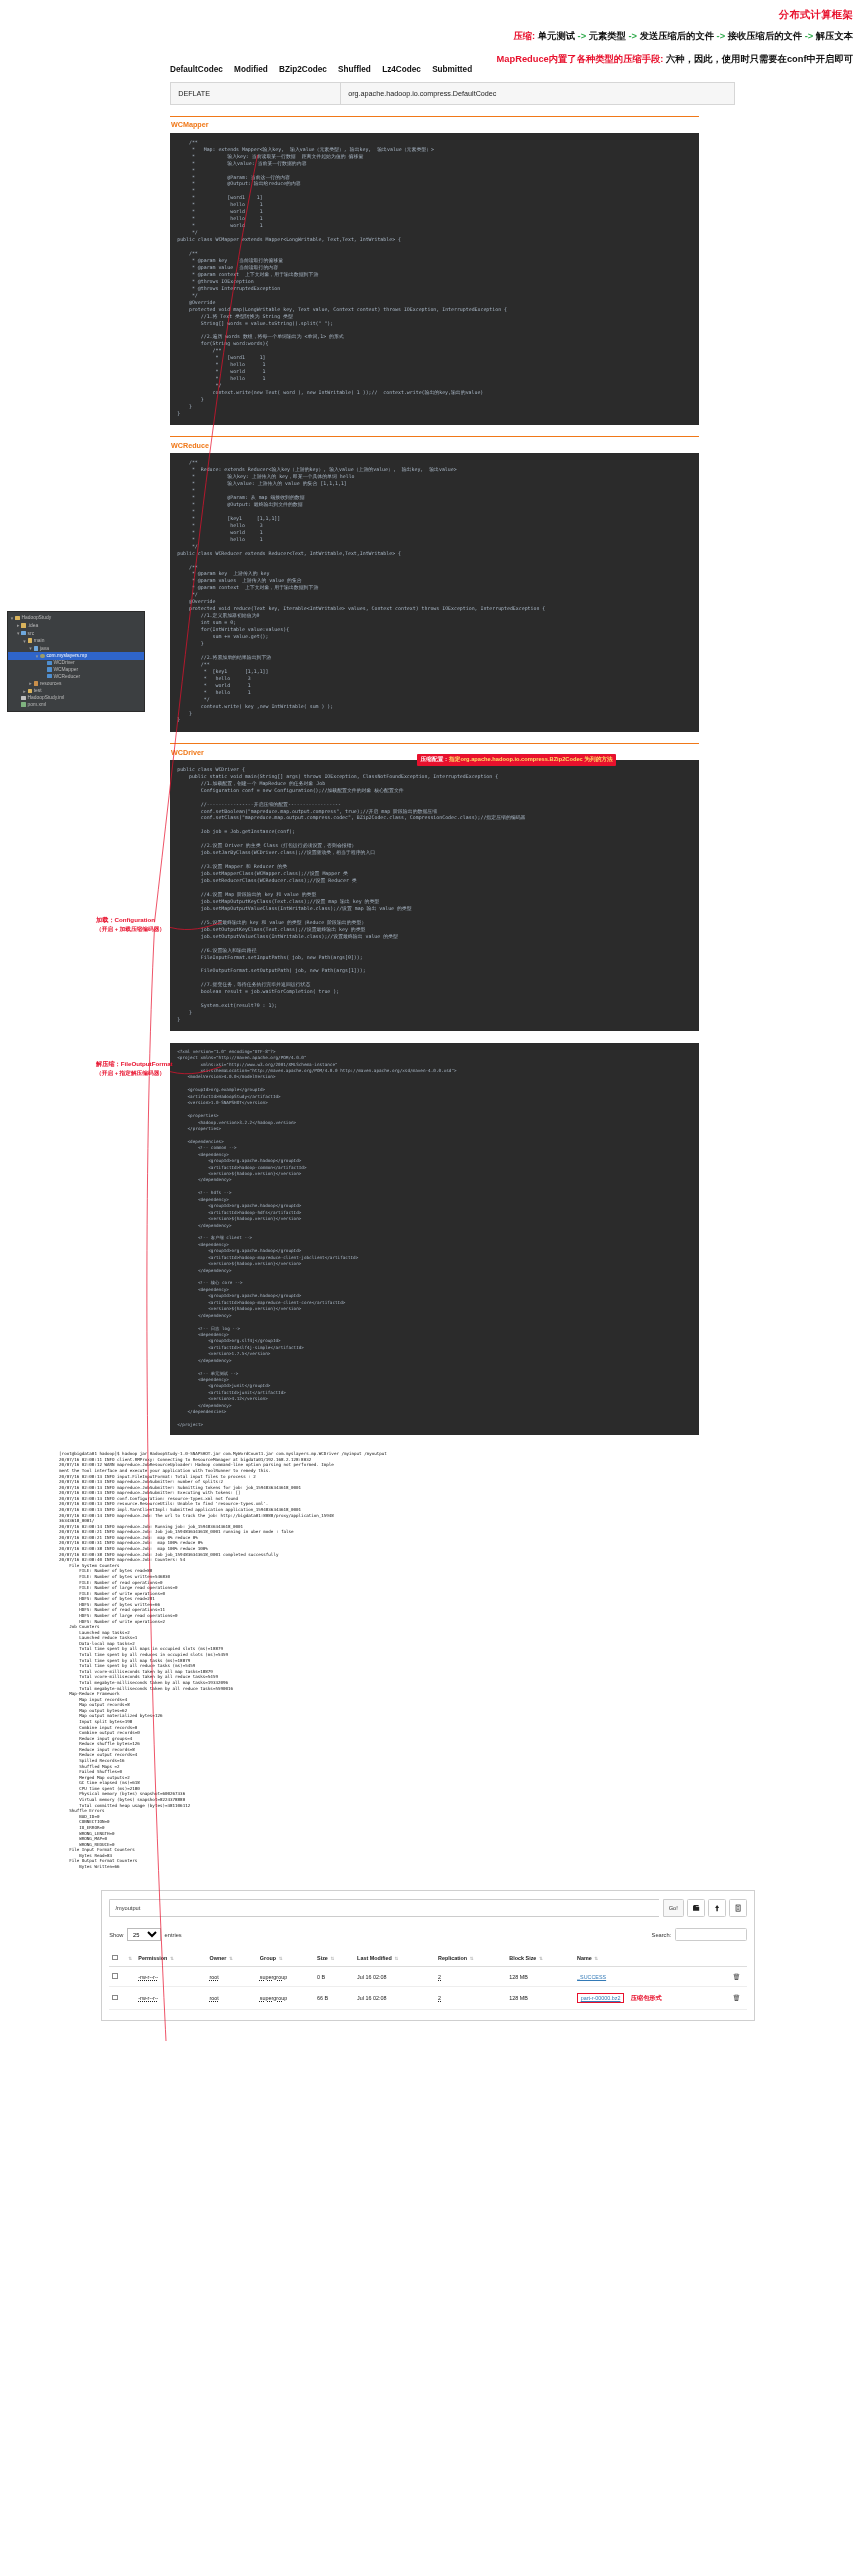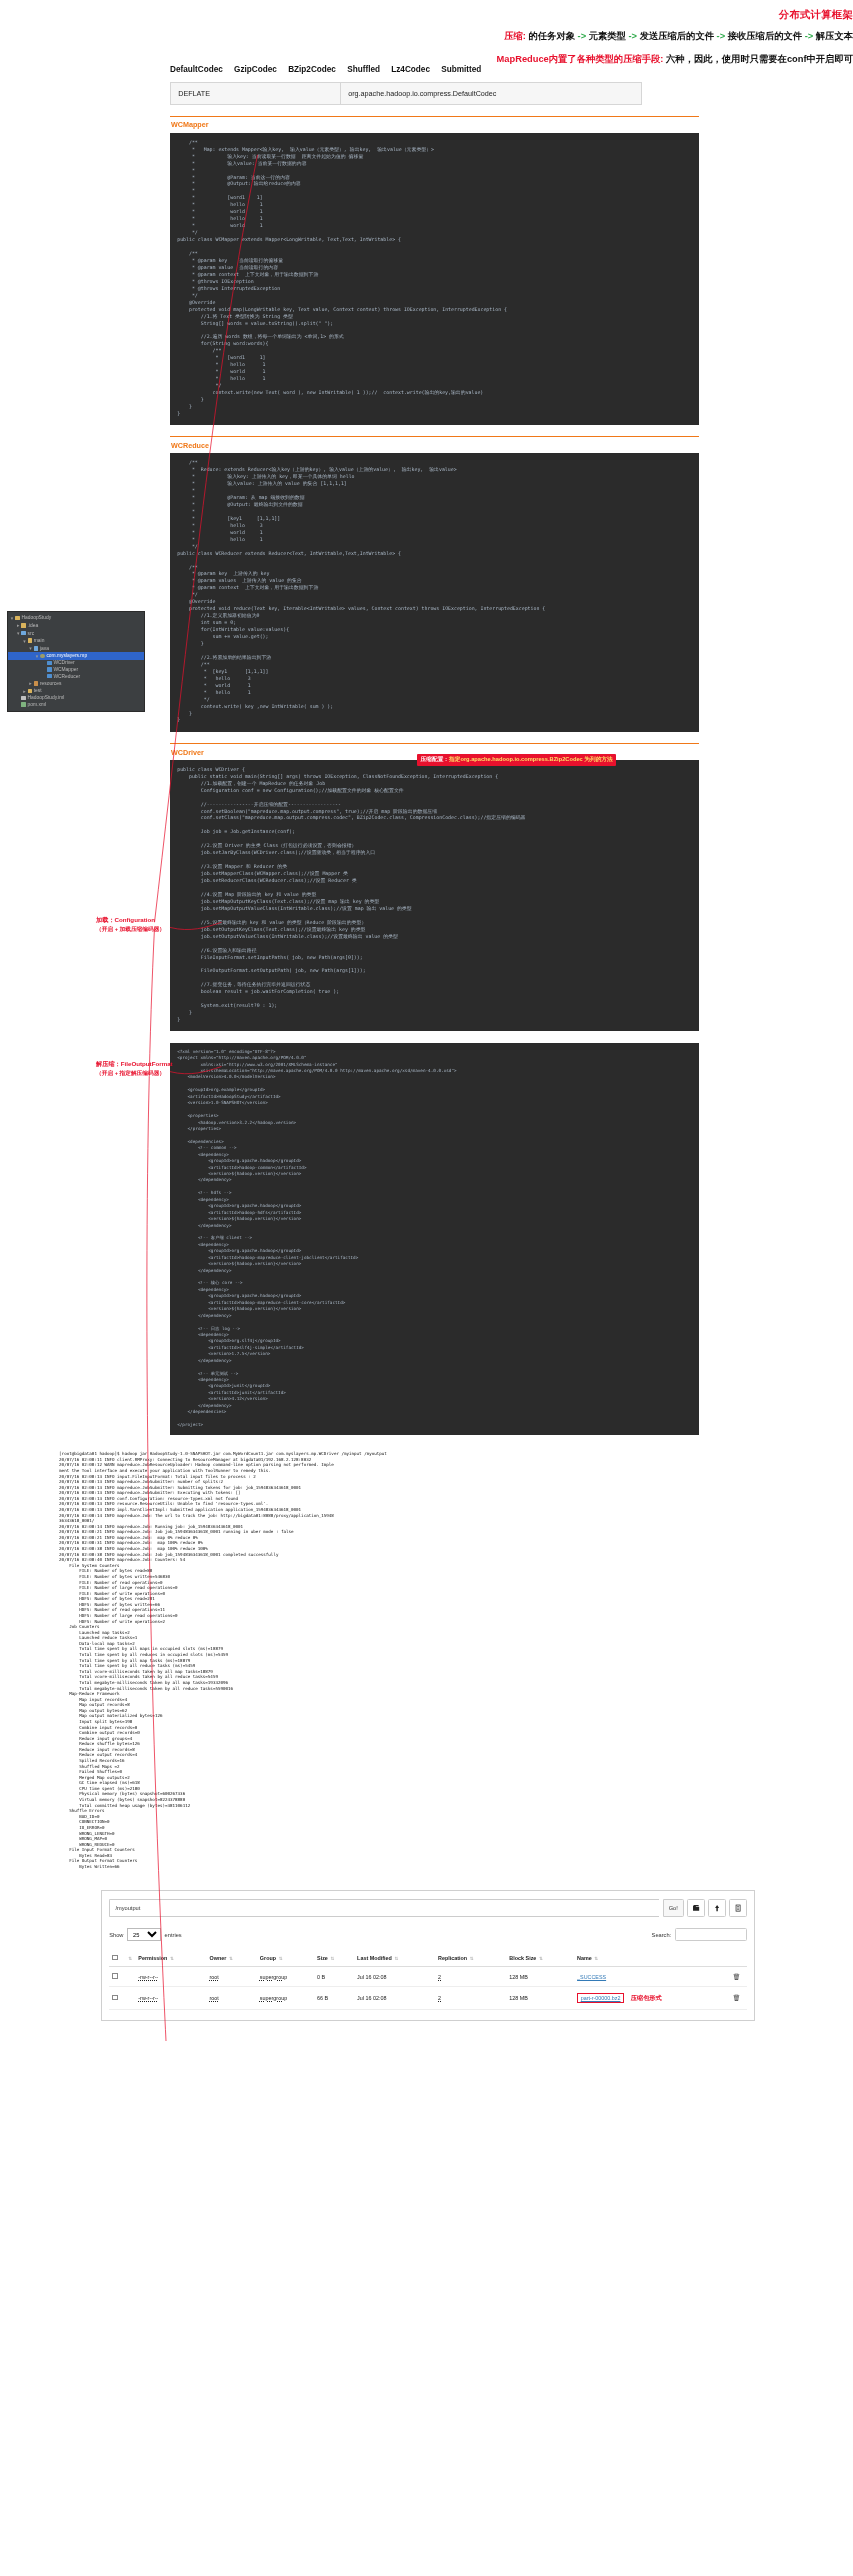--- a/index.html
+++ b/index.html
@@ -24,21 +24,21 @@
   .note-line .b { color:#111; }
 
   
   .codec-names {
     position:absolute; left:170px; top:65px;
     font-size:8.2px; font-weight:bold; color:#111;
     display:flex; gap:11.3px; white-space:nowrap;
   }
 
   
-  .codec-table-wrap { margin:4.1px 0 0 170px; width:472px; }
+  .codec-table-wrap { margin:4.1px 0 0 170px; width:565px; }
   table.codec {
     border-collapse:collapse; width:100%;
     background:#f4f4f4; font-size:7.2px; color:#222;
     font-family:"Liberation Sans","DejaVu Sans",sans-serif;
   }
   table.codec td {
     border:0.5px solid #d6d6d6; padding:5.7px 7.2px; vertical-align:middle;
   }
   table.codec td.c1 { width:170px; }
   table.codec tr:nth-child(odd) td { background:#f6f6f6; }
@@ -158,40 +158,40 @@
 <body>
 
 <div class="page">
 
   <div class="notes">
     <div class="note-title">分布式计算框架</div>
 
 
     <div class="note-line">
       <span class="k">压缩:</span>
-      <span class="b">的任务对象</span>
+      <span class="b">单元测试</span>
       <span class="arrow">-&gt;</span>
       <span class="b">元素类型</span>
       <span class="arrow">-&gt;</span>
       <span class="b">发送压缩后的文件</span>
       <span class="arrow">-&gt;</span>
       <span class="b">接收压缩后的文件</span>
       <span class="arrow">-&gt;</span>
       <span class="b">解压文本</span>
     </div>
 
     <div class="note-line">
       <span class="k">MapReduce内置了各种类型的压缩手段:</span>
       <span class="b">六种，因此，使用时只需要在conf中开启即可</span>
     </div>
   </div>
 
   <div class="codec-names">
     <span>DefaultCodec</span>
-    <span>GzipCodec</span>
+    <span>Modified</span>
     <span>BZip2Codec</span>
     <span>Shuffled</span>
     <span>Lz4Codec</span>
     <span>Submitted</span>
   </div>
 
   <div class="codec-table-wrap">
     <table class="codec">
       <tbody>
         <tr>

